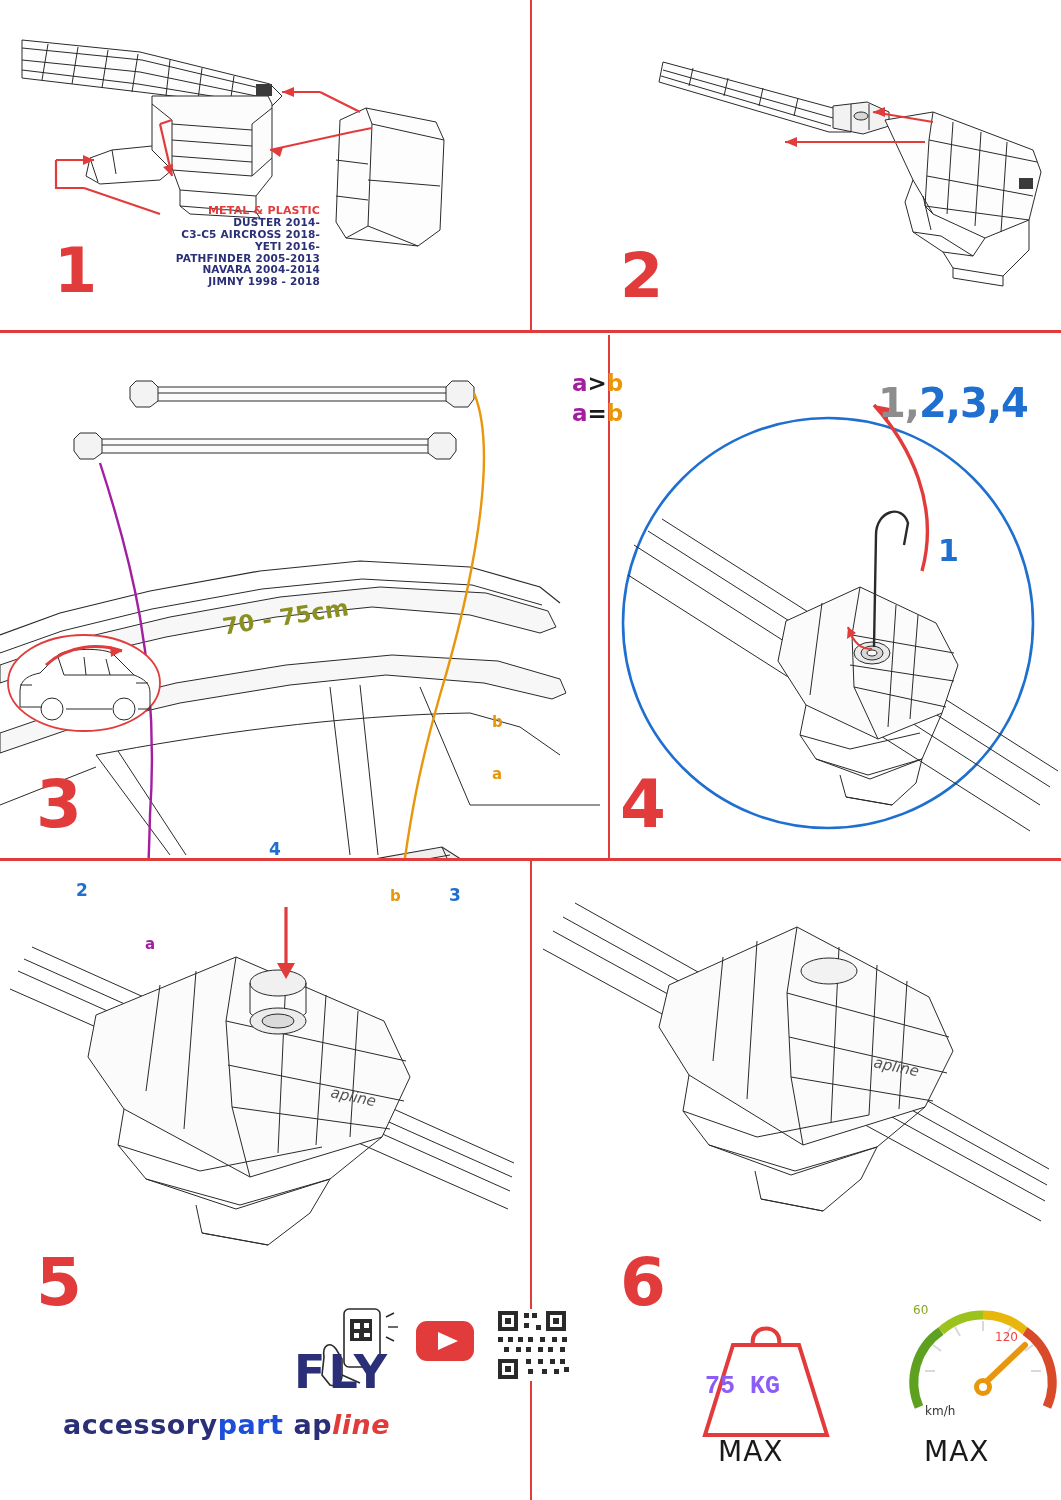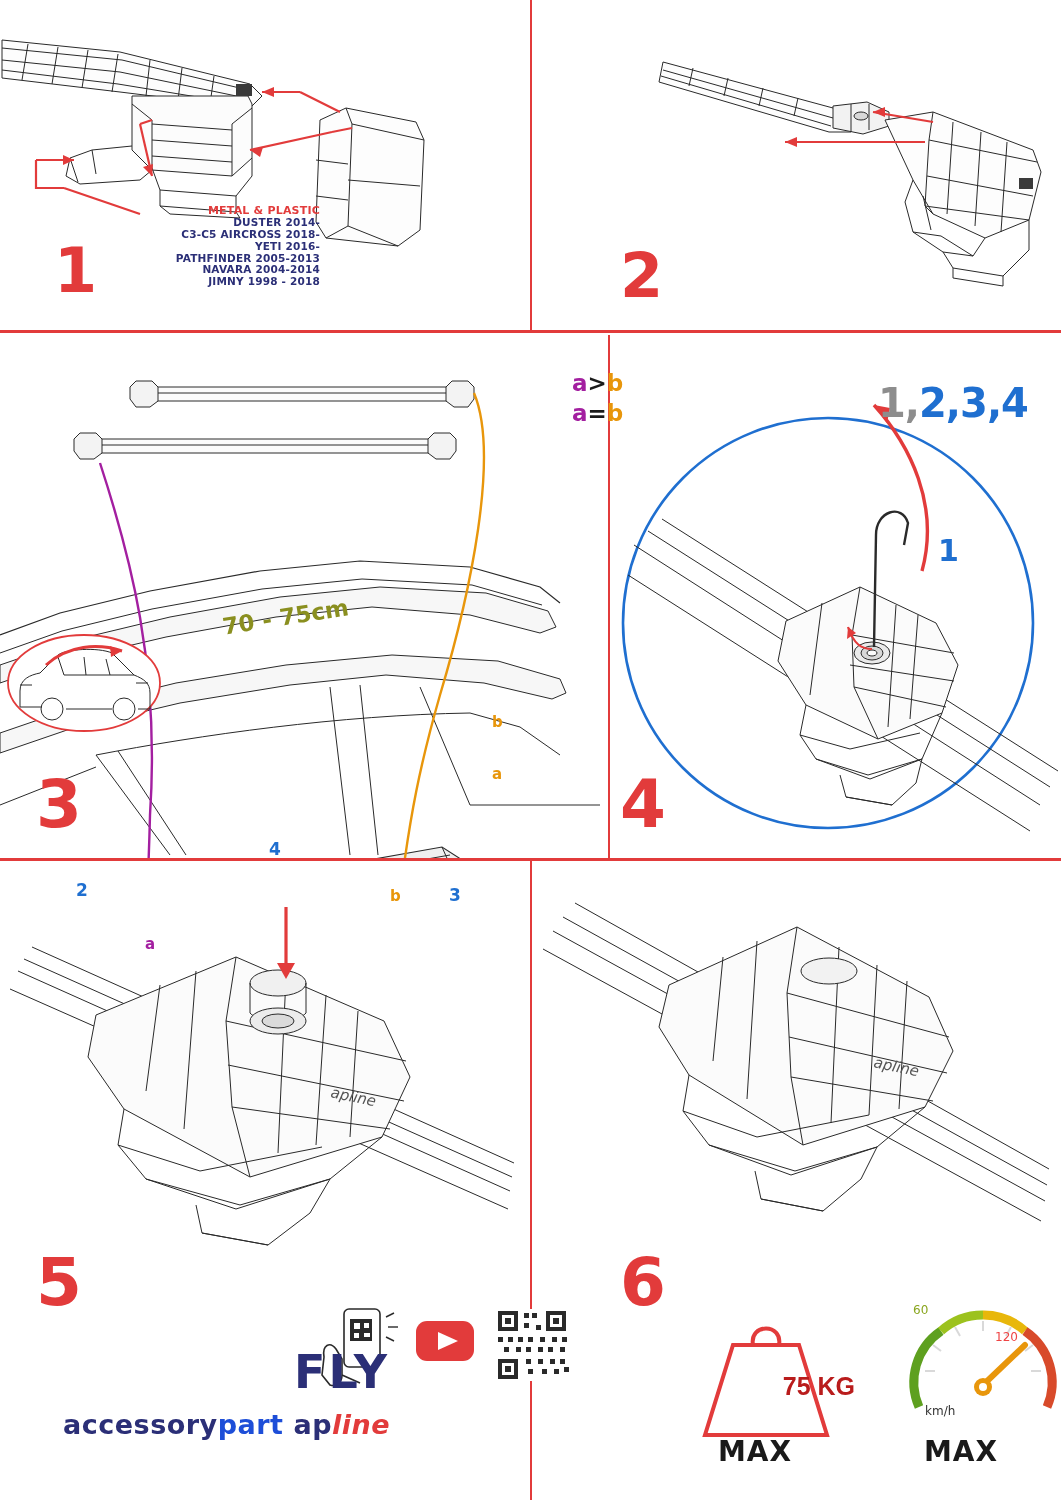--- a/index.html
+++ b/index.html
@@ -37,21 +37,21 @@
   }
   .s1{left:54px;top:240px;font-size:62px;}
   .s2{left:620px;top:245px;font-size:62px;}
   .s3{left:36px;top:772px;font-size:66px;}
   .s4{left:620px;top:772px;font-size:66px;}
   .s5{left:36px;top:1250px;font-size:66px;}
   .s6{left:620px;top:1250px;font-size:66px;}
 
   
   .panel{position:absolute;}
-  .p1{left:0;top:0;width:530px;height:330px;}
+  .p1{left:0;top:0;width:530px;height:330px;padding-left:20px;}
   .p2{left:533px;top:0;width:528px;height:330px;}
   .p3{left:0;top:335px;width:608px;height:523px;}
   .p4{left:610px;top:335px;width:451px;height:523px;}
   .p5{left:0;top:861px;width:530px;height:639px;}
   .p6{left:533px;top:861px;width:528px;height:639px;}
 
   svg{display:block;}
 
   
   .compat{
@@ -113,28 +113,28 @@
     margin-top:10px;font-family:"DejaVu Sans", sans-serif;font-weight:bold;font-size:27px;
     letter-spacing:.5px;
   }
   .brand .sub .accessory{color:#2b2f77;}
   .brand .sub .part{color:#1d4ed8;}
   .brand .sub .ap{color:#2b2f77;}
   .brand .sub .line{color:#e23b3b;font-style:italic;}
 
   
   .maxlabel{
-    position:absolute;font-family:"DejaVu Sans", sans-serif;font-weight:bold;
+    position:absolute;font-family:"DejaVu Sans", sans-serif;font-weight:normal;
     font-size:28px;color:#1a1a1a;letter-spacing:1px;
   }
   .maxlabel.m1{left:718px;top:1435px;}
   .maxlabel.m2{left:924px;top:1435px;}
   .kgtext{
-    position:absolute;left:705px;top:1372px;width:120px;text-align:right;
-    font-family:Liberation Sans, sans-serif;font-weight:bold;font-size:25px;color:#b91c1c;
+    position:absolute;left:705px;top:1372px;width:120px;text-align:left;
+    font-family:Liberation Mono, monospace;font-weight:bold;font-size:25px;color:#8b5cf6;
   }
   .kmh{
     position:absolute;left:925px;top:1404px;
     font-family:"DejaVu Sans", sans-serif;font-size:12px;color:#333;
   }
   .spd60{position:absolute;left:913px;top:1303px;font-family:"DejaVu Sans", sans-serif;font-size:12px;color:#8aa61f;}
   .spd120{position:absolute;left:995px;top:1330px;font-family:"DejaVu Sans", sans-serif;font-size:12px;color:#ef4444;}
 </style>
 </head>
 <body>

